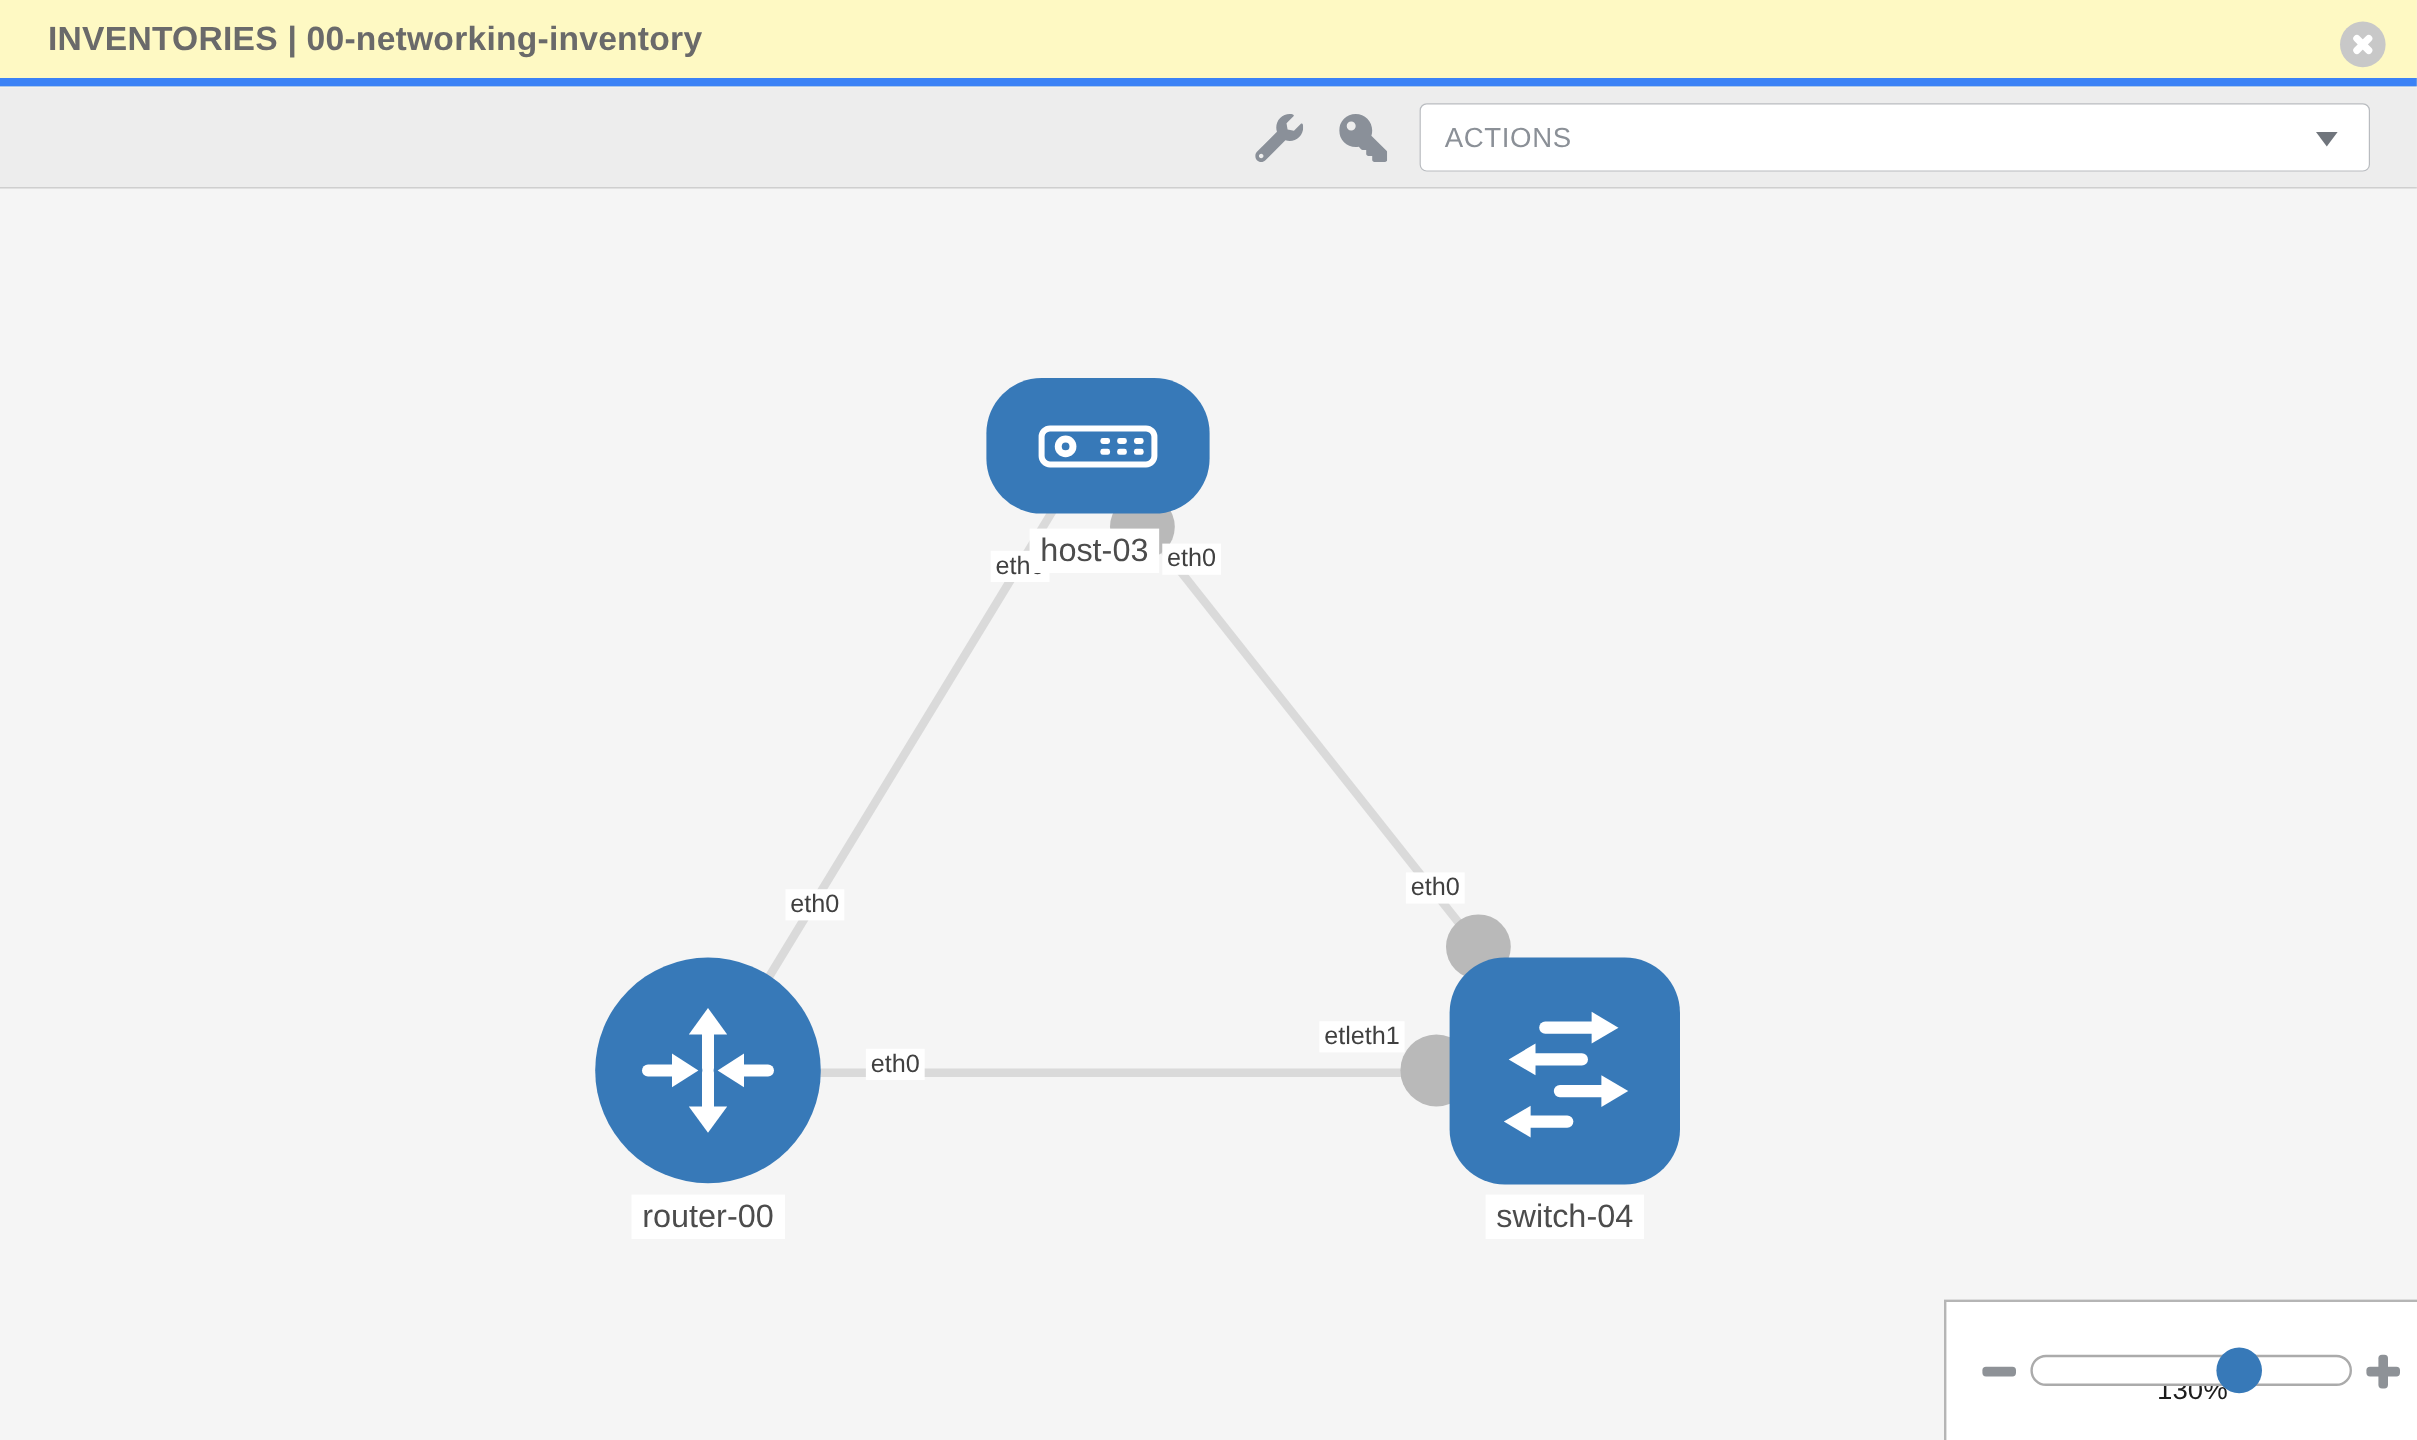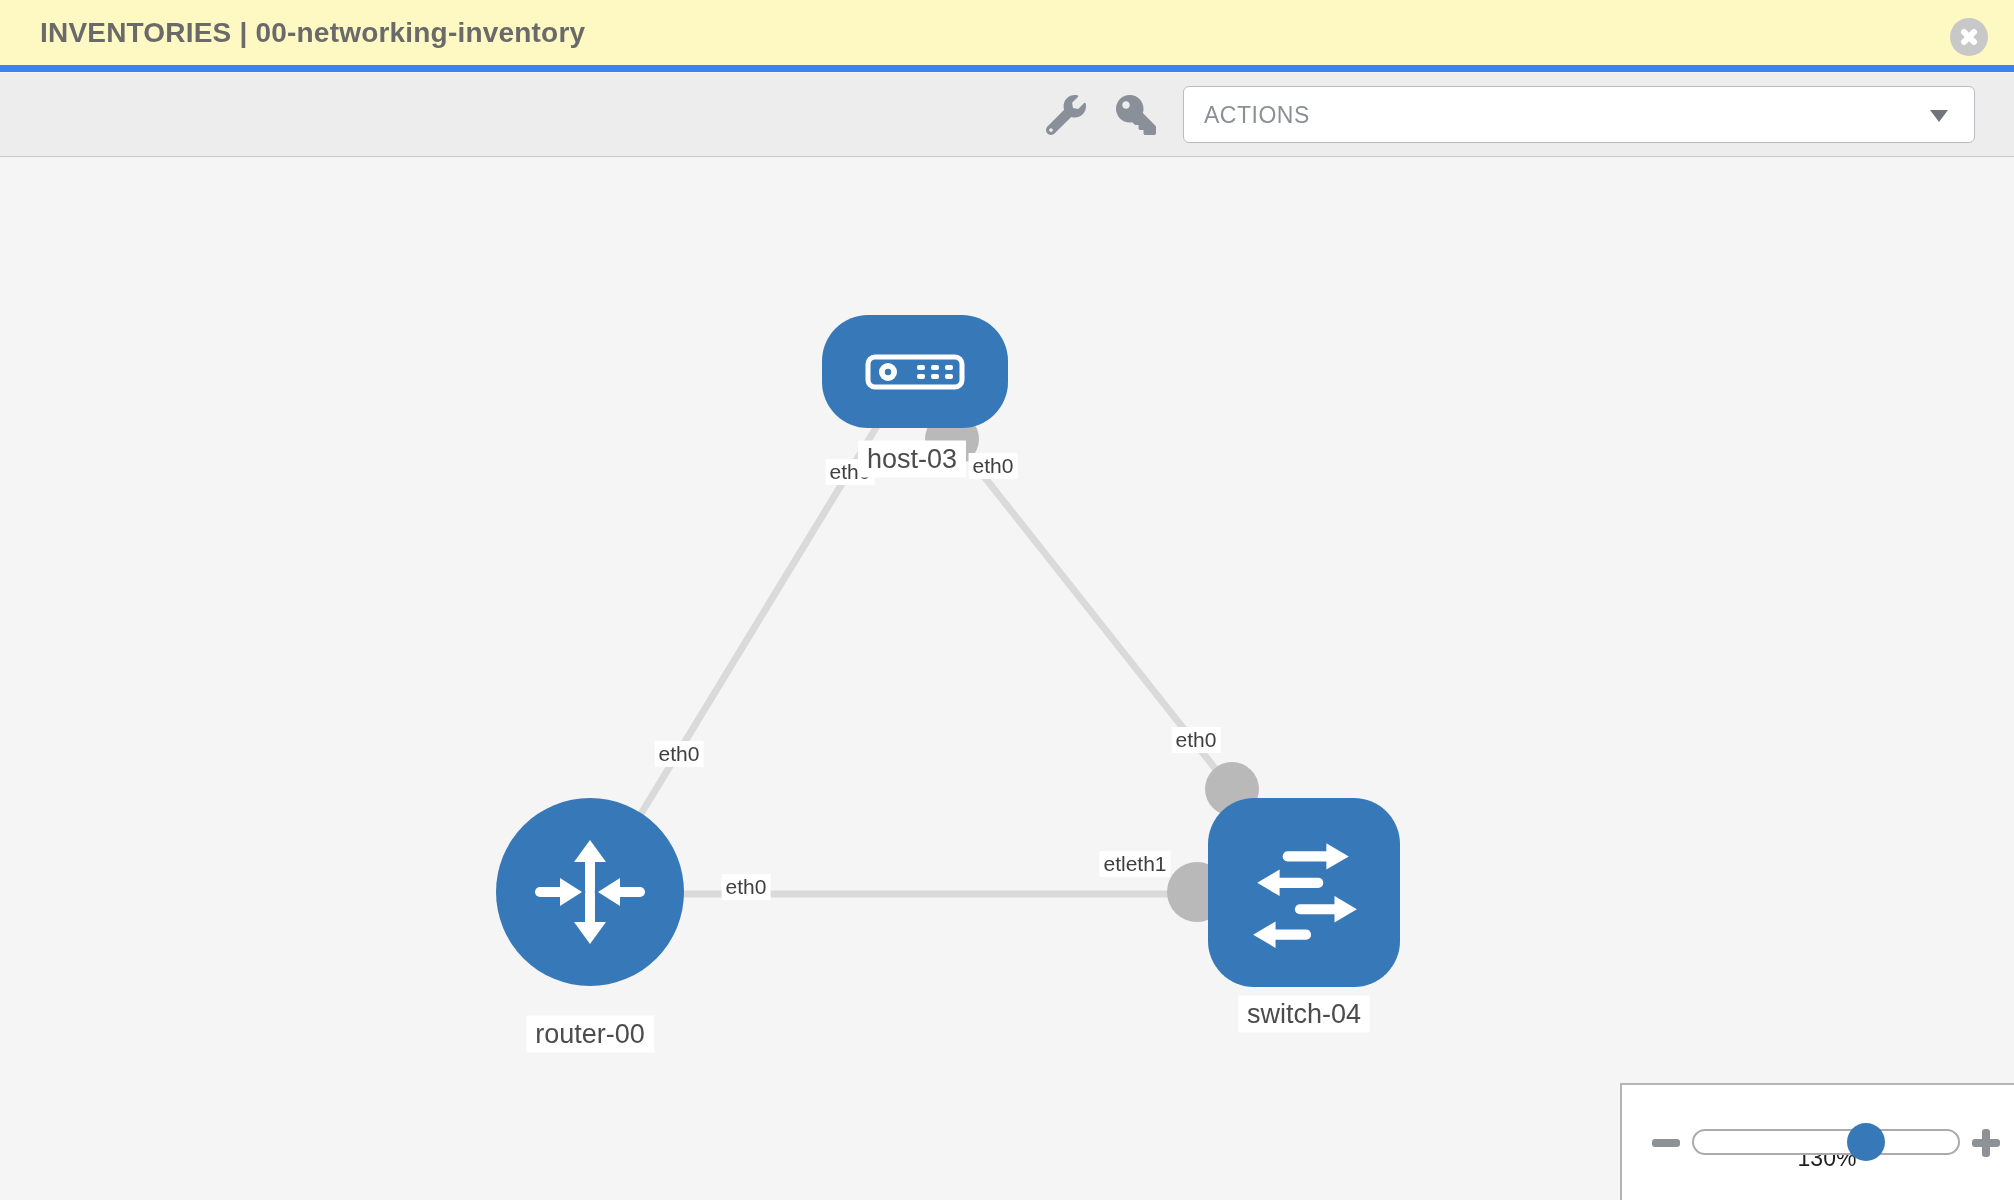--- a/index.html
+++ b/index.html
@@ -162,21 +162,21 @@
   </div>
 
   <div class="if-label" style="left:850px; top:314px;">eth0</div>
   <div class="if-label" style="left:679px; top:596px;">eth0</div>
   <div class="if-label" style="left:993px; top:308px;">eth0</div>
   <div class="if-label" style="left:1196px; top:582px;">eth0</div>
   <div class="if-label" style="left:746px; top:729px;">eth0</div>
   <div class="if-label" style="left:1135px; top:706px;">etleth1</div>
 
   <div class="node-label" style="left:912px;  top:301px;">host-03</div>
-  <div class="node-label" style="left:590px;  top:856px;margin-top:20px;">router-00</div>
+  <div class="node-label" style="left:590px;  top:856px;">router-00</div>
   <div class="node-label" style="left:1304px; top:856px;">switch-04</div>
 </div>
 
 <div class="zoom-panel">
   <div class="zoom-level">130%</div>
   <div class="zoom-minus"></div>
   <div class="zoom-track">
     <div class="zoom-thumb" style="left: 65%;"></div>
   </div>
   <div class="zoom-plus">

